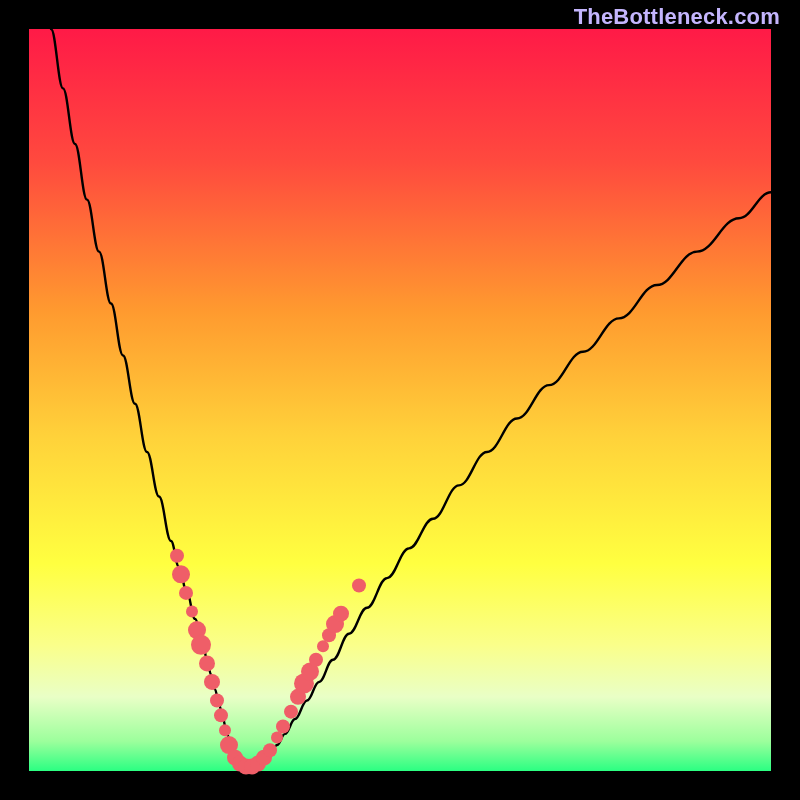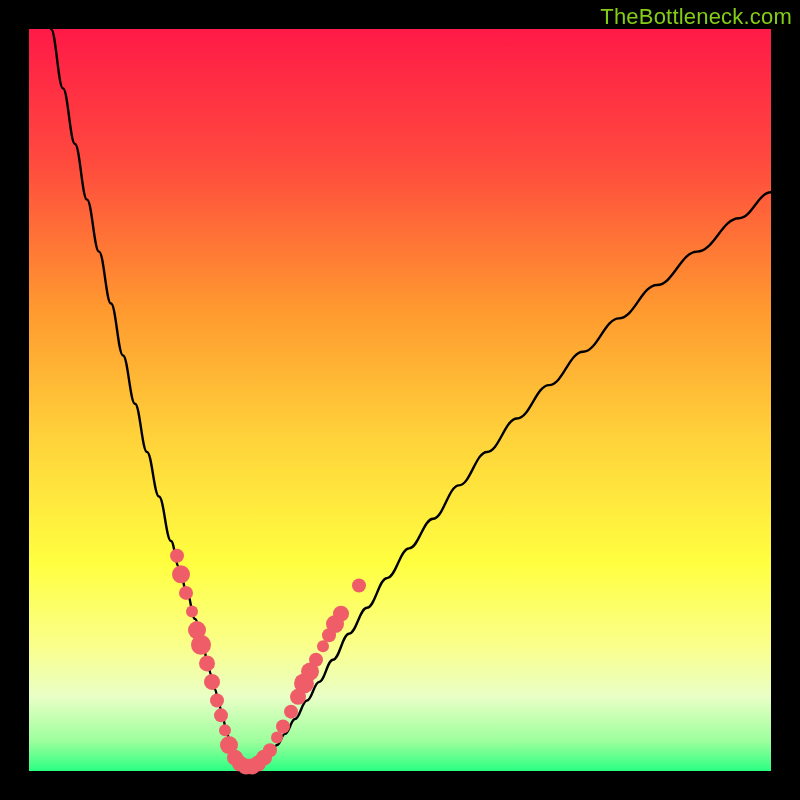--- a/index.html
+++ b/index.html
@@ -21,24 +21,24 @@
     position: absolute;
     left: 29px;
     top: 29px;
     width: 742px;
     height: 742px;
     
   }
   .watermark {
     position: absolute;
     top: 4px;
-    right: 8px;
-    color: #84cc16;
+    right: 20px;
+    color: #c4b5fd;
     font-size: 22px;
-    font-weight: 400;
+    font-weight: 700;
     letter-spacing: 0.2px;
     user-select: none;
   }
   svg.curve {
     position: absolute;
     left: 0; top: 0;
     width: 742px; height: 742px;
     overflow: visible;
   }
 </style>

